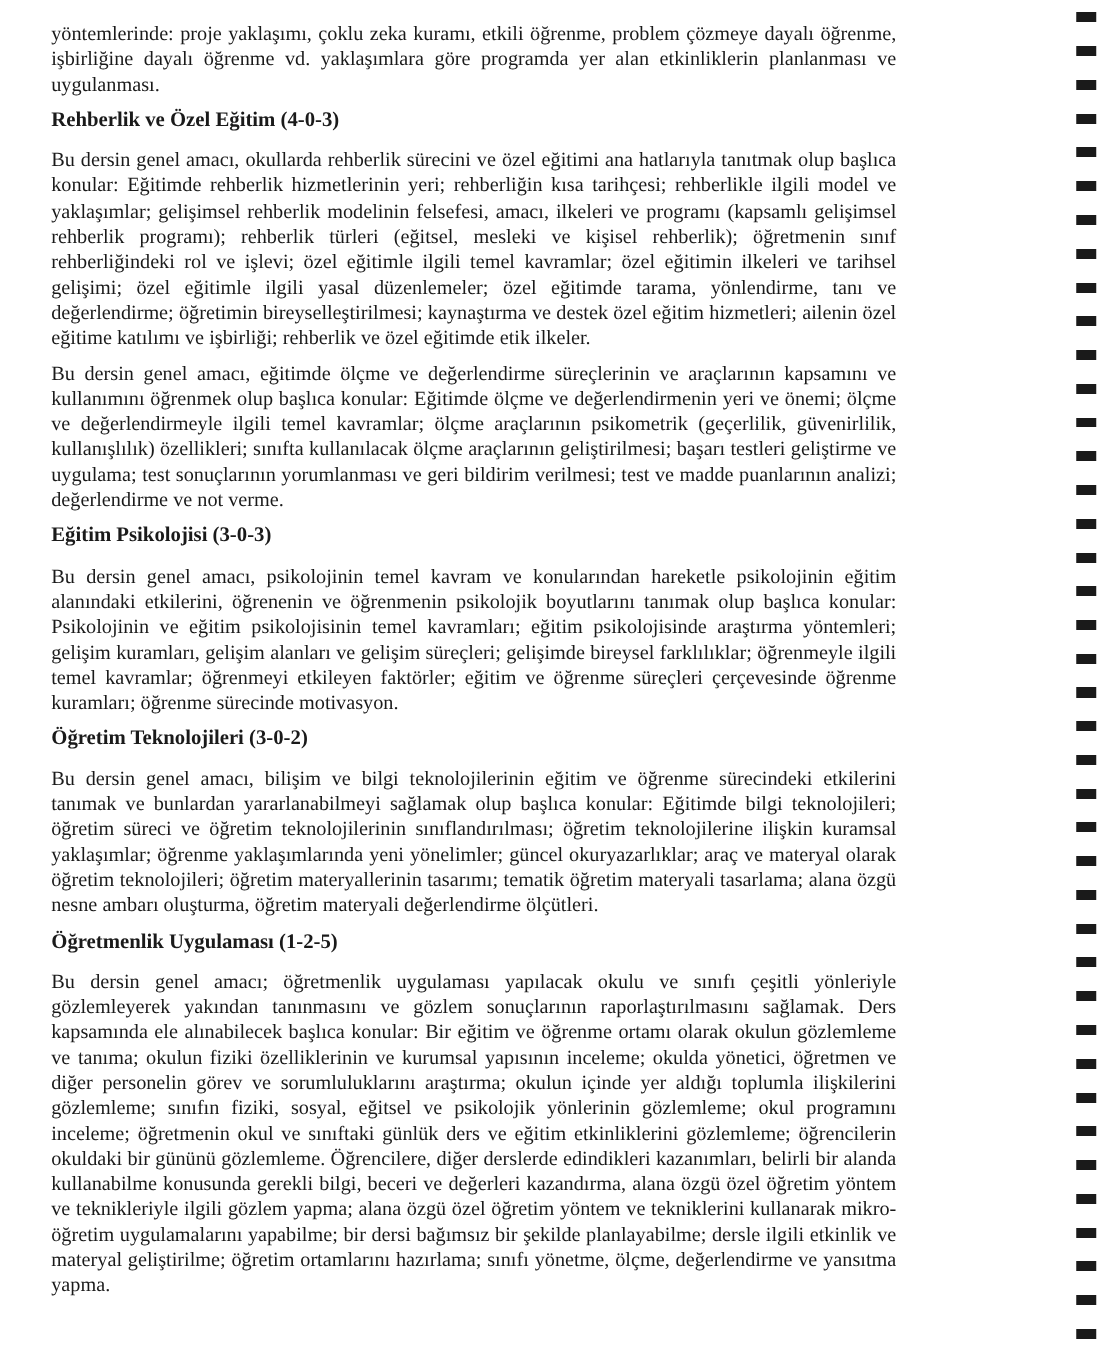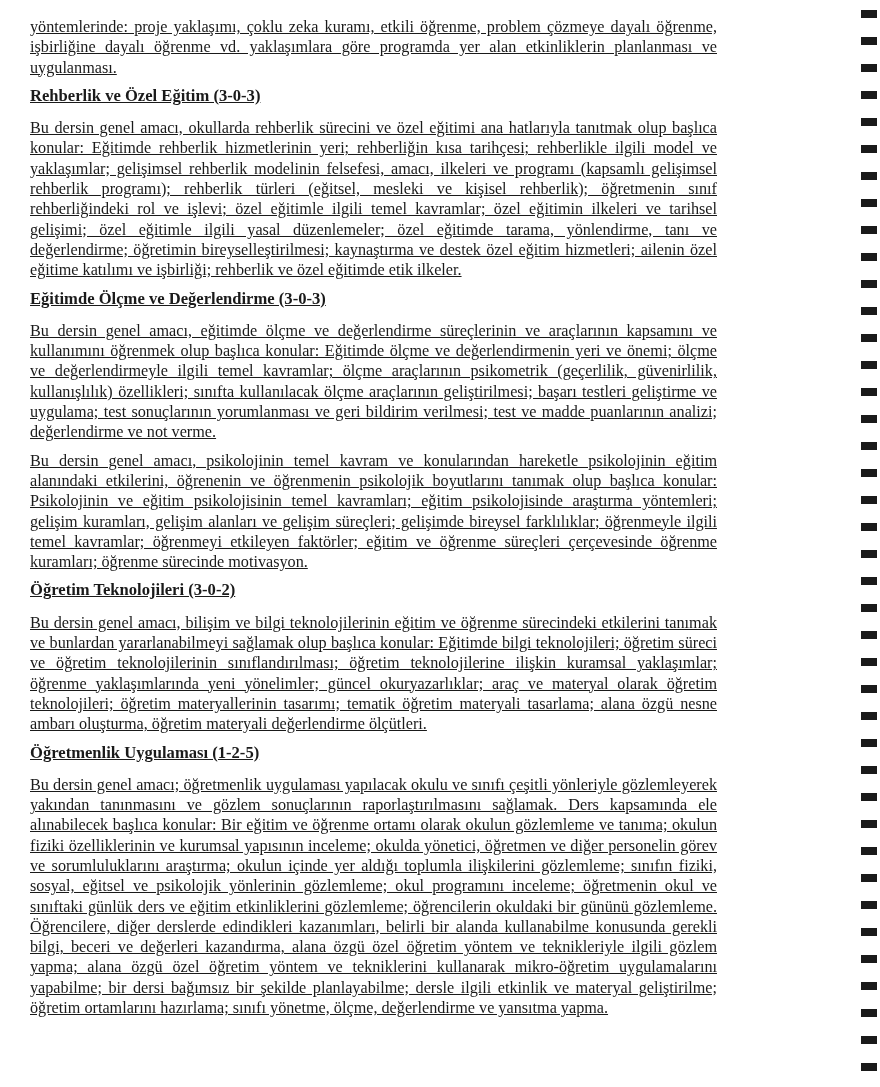--- a/index.html
+++ b/index.html
@@ -9,22 +9,21 @@
     overflow: hidden;
     position: relative;
     font-family: "Liberation Serif", "DejaVu Serif", serif;
     color: #1a1a1a;
   }
   .page {
     position: absolute;
     top: 0; left: 0;
     width: 880px; height: 1087px;
     box-sizing: border-box;
-    padding: 17px 163px 0 30px;
-    text-decoration: underline;
+    padding: 17px 163px 0 41px;
   }
   p.body-text {
     margin: 0 0 8px 0;
     font-size: 16.2px;
     line-height: 20.3px;
     text-align: justify;
   }
   h2.course-heading {
     margin: 0 0 12px 0;
     font-size: 16.6px;
@@ -49,30 +48,30 @@
   }
 </style>
 </head>
 <body>
 
 <div class="page">
 
   <p class="body-text">yöntemlerinde: proje yaklaşımı, çoklu zeka kuramı, etkili öğrenme, problem çözmeye dayalı öğrenme, işbirliğine dayalı öğrenme vd. yaklaşımlara göre programda yer alan etkinliklerin planlanması ve uygulanması.</p>
 
   <section>
-    <h2 class="course-heading">Rehberlik ve Özel Eğitim (3-0-3)</h2>
+    <h2 class="course-heading">Rehberlik ve Özel Eğitim (4-0-3)</h2>
     <p class="body-text">Bu dersin genel amacı, okullarda rehberlik sürecini ve özel eğitimi ana hatlarıyla tanıtmak olup başlıca konular: Eğitimde rehberlik hizmetlerinin yeri; rehberliğin kısa tarihçesi; rehberlikle ilgili model ve yaklaşımlar; gelişimsel rehberlik modelinin felsefesi, amacı, ilkeleri ve programı (kapsamlı gelişimsel rehberlik programı); rehberlik türleri (eğitsel, mesleki ve kişisel rehberlik); öğretmenin sınıf rehberliğindeki rol ve işlevi; özel eğitimle ilgili temel kavramlar; özel eğitimin ilkeleri ve tarihsel gelişimi; özel eğitimle ilgili yasal düzenlemeler; özel eğitimde tarama, yönlendirme, tanı ve değerlendirme; öğretimin bireyselleştirilmesi; kaynaştırma ve destek özel eğitim hizmetleri; ailenin özel eğitime katılımı ve işbirliği; rehberlik ve özel eğitimde etik ilkeler.</p>
   </section>
 
   <section>
-    <h2 class="course-heading">Eğitimde Ölçme ve Değerlendirme (3-0-3)</h2>
     <p class="body-text">Bu dersin genel amacı, eğitimde ölçme ve değerlendirme süreçlerinin ve araçlarının kapsamını ve kullanımını öğrenmek olup başlıca konular: Eğitimde ölçme ve değerlendirmenin yeri ve önemi; ölçme ve değerlendirmeyle ilgili temel kavramlar; ölçme araçlarının psikometrik (geçerlilik, güvenirlilik, kullanışlılık) özellikleri; sınıfta kullanılacak ölçme araçlarının geliştirilmesi; başarı testleri geliştirme ve uygulama; test sonuçlarının yorumlanması ve geri bildirim verilmesi; test ve madde puanlarının analizi; değerlendirme ve not verme.</p>
   </section>
 
   <section>
+    <h2 class="course-heading">Eğitim Psikolojisi (3-0-3)</h2>
     <p class="body-text">Bu dersin genel amacı, psikolojinin temel kavram ve konularından hareketle psikolojinin eğitim alanındaki etkilerini, öğrenenin ve öğrenmenin psikolojik boyutlarını tanımak olup başlıca konular: Psikolojinin ve eğitim psikolojisinin temel kavramları; eğitim psikolojisinde araştırma yöntemleri; gelişim kuramları, gelişim alanları ve gelişim süreçleri; gelişimde bireysel farklılıklar; öğrenmeyle ilgili temel kavramlar; öğrenmeyi etkileyen faktörler; eğitim ve öğrenme süreçleri çerçevesinde öğrenme kuramları; öğrenme sürecinde motivasyon.</p>
   </section>
 
   <section>
     <h2 class="course-heading">Öğretim Teknolojileri (3-0-2)</h2>
     <p class="body-text">Bu dersin genel amacı, bilişim ve bilgi teknolojilerinin eğitim ve öğrenme sürecindeki etkilerini tanımak ve bunlardan yararlanabilmeyi sağlamak olup başlıca konular: Eğitimde bilgi teknolojileri; öğretim süreci ve öğretim teknolojilerinin sınıflandırılması; öğretim teknolojilerine ilişkin kuramsal yaklaşımlar; öğrenme yaklaşımlarında yeni yönelimler; güncel okuryazarlıklar; araç ve materyal olarak öğretim teknolojileri; öğretim materyallerinin tasarımı; tematik öğretim materyali tasarlama; alana özgü nesne ambarı oluşturma, öğretim materyali değerlendirme ölçütleri.</p>
   </section>
 
   <section>
     <h2 class="course-heading">Öğretmenlik Uygulaması (1-2-5)</h2>

